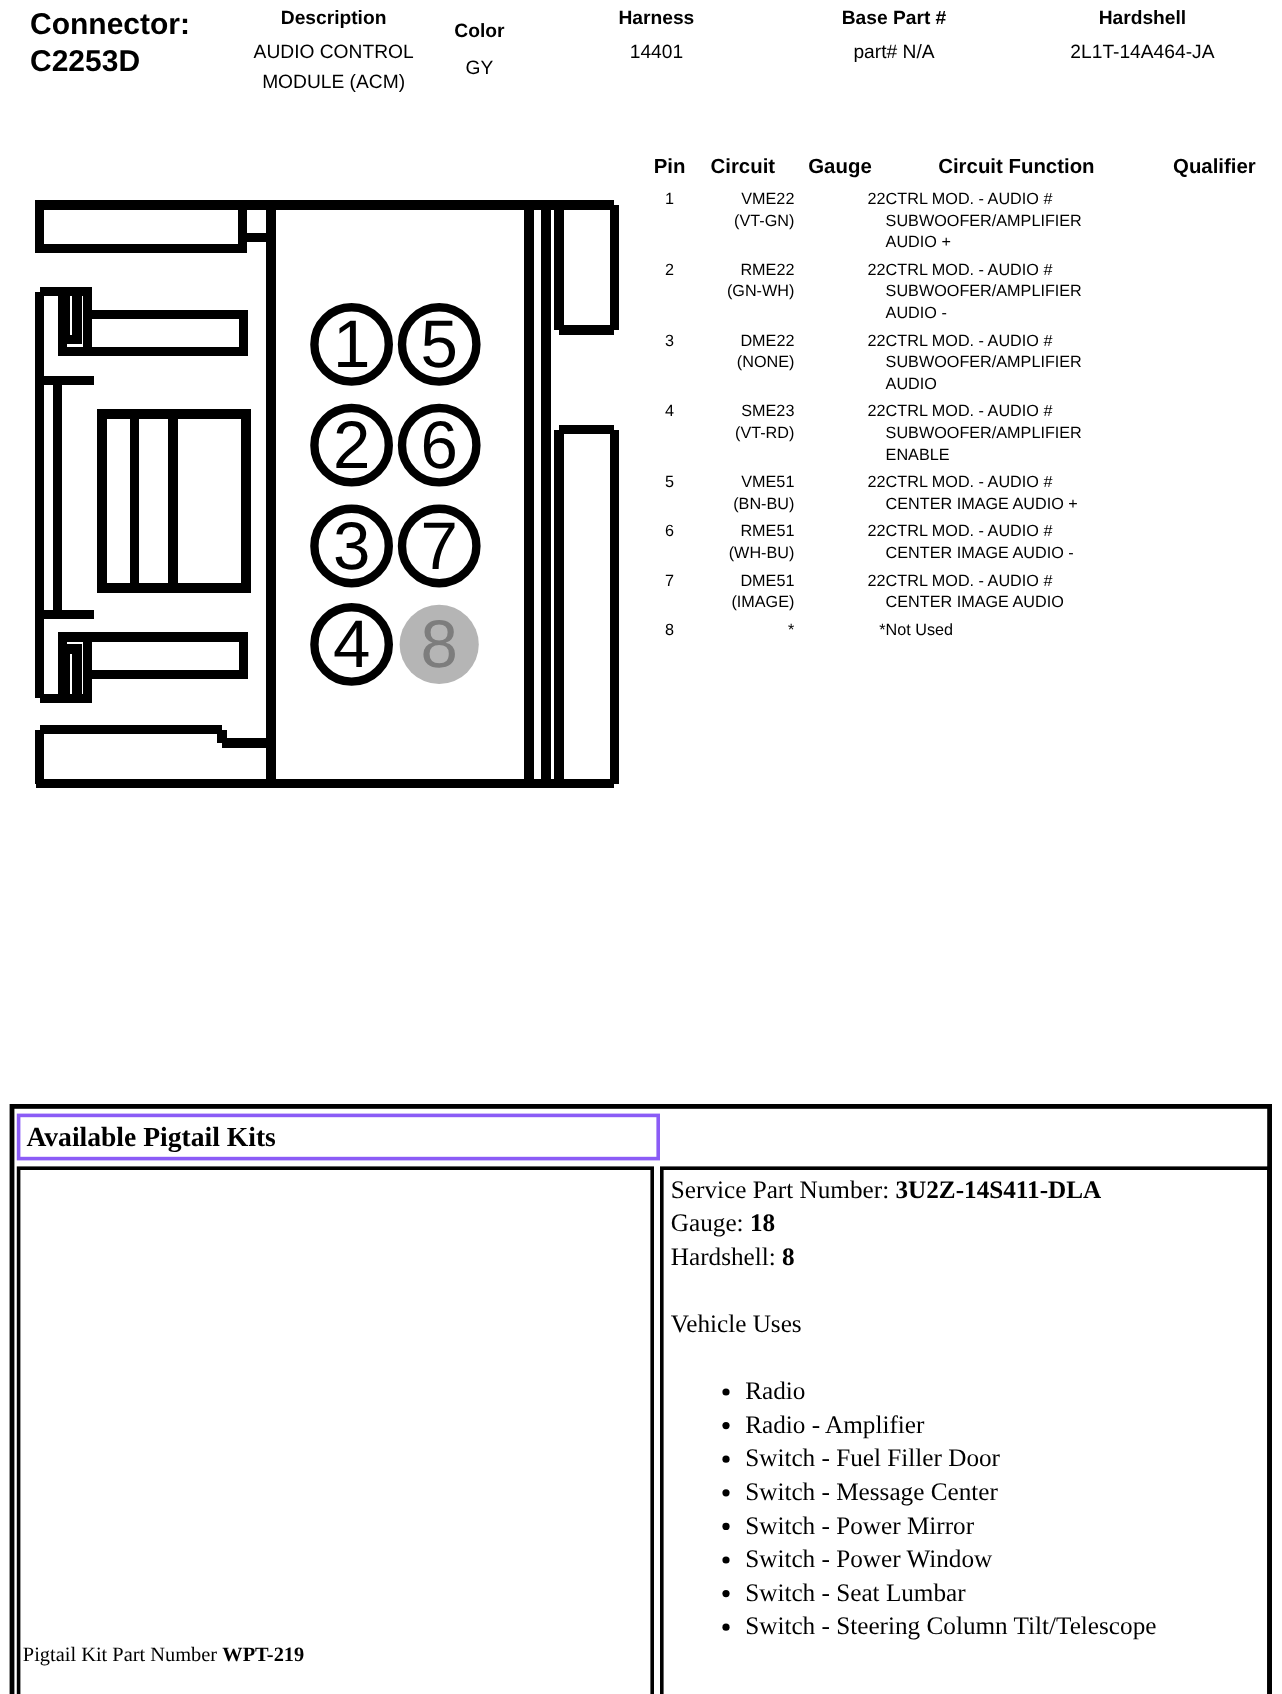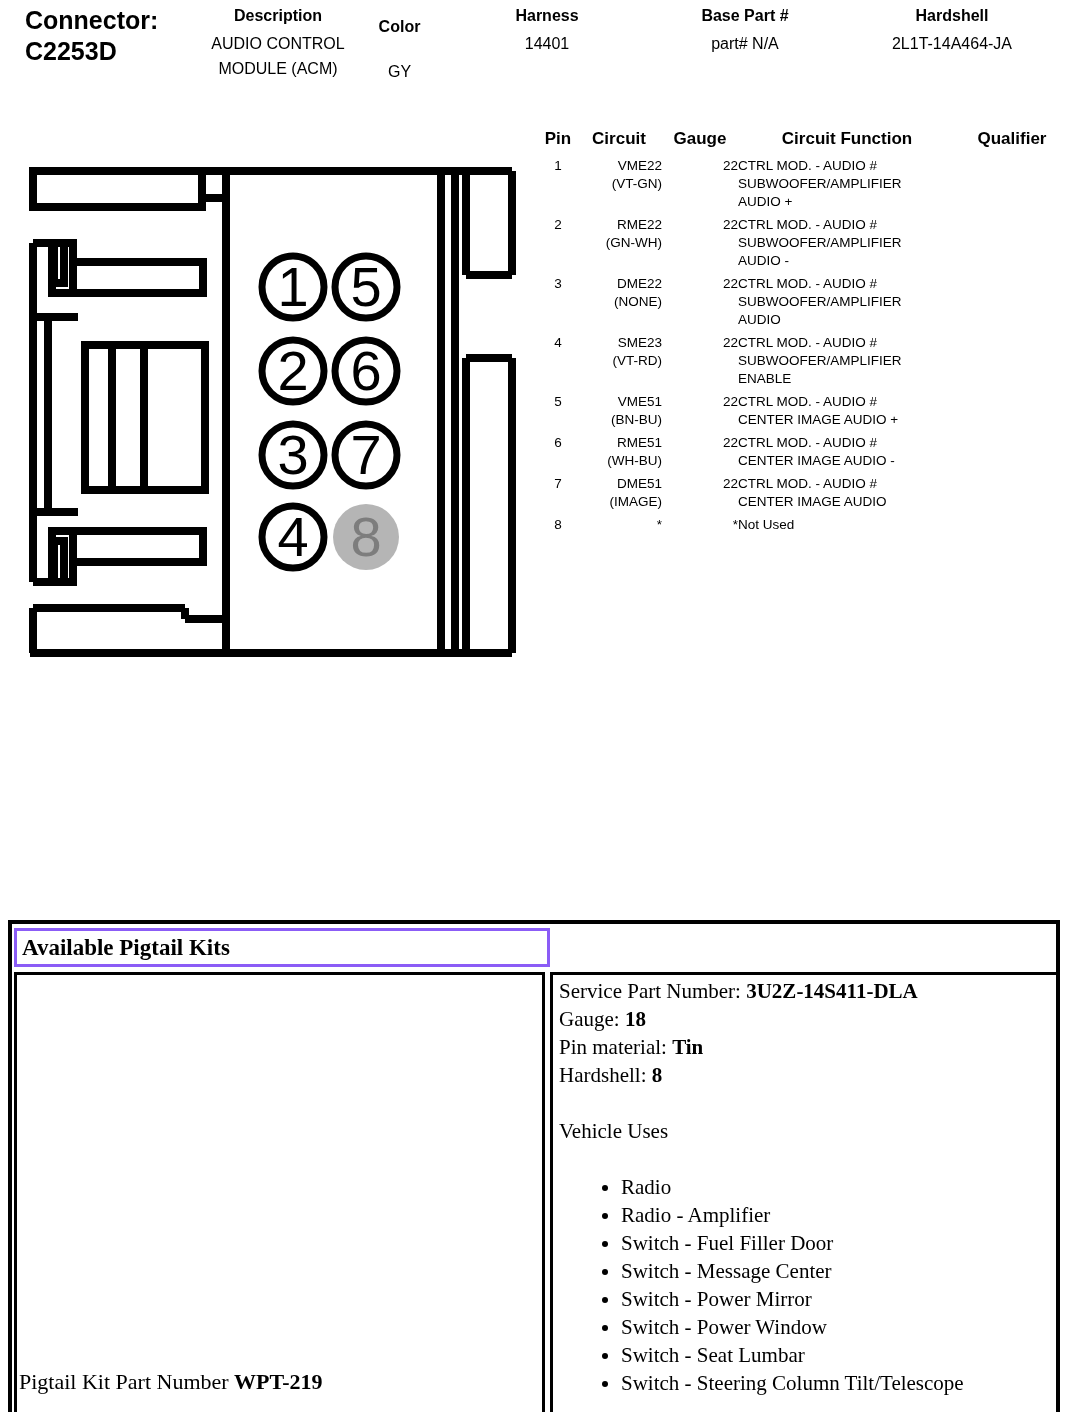--- a/index.html
+++ b/index.html
@@ -11,21 +11,21 @@
 
   
   .conn-block{position:absolute;left:25px;top:5px}
   .conn-label{font-weight:bold;font-size:25px;line-height:31px}
   .conn-id{font-weight:bold;font-size:25px;line-height:31px}
   .hdr-field{position:absolute;text-align:center}
   .hdr-label{font-weight:bold;font-size:16px;line-height:19px}
   .hdr-value{font-size:16px;line-height:25px;margin-top:6px}
   .f0{left:193px;top:6px;width:170px}
   .f1{left:357px;top:17px;width:85px}
-  .f1 .hdr-value{margin-top:23px}
+  .f1 .hdr-value{margin-top:9px}
   .f2{left:487px;top:6px;width:120px}
   .f3{left:675px;top:6px;width:140px}
   .f4{left:858px;top:6px;width:188px}
 
   
   .pt-grid{display:grid;grid-template-columns:36px 86px 76px 218px 112px}
   .pt-head{position:absolute;left:540px;top:129px;font-weight:bold;font-size:17px;line-height:20px}
   .pt-head div{text-align:center}
   .pt-rows{position:absolute;left:540px;top:157px}
   .pt-row{font-size:13.5px;line-height:18px;margin-bottom:5px}
@@ -41,21 +41,21 @@
   .pk-outer{position:absolute;left:8px;top:920px;width:1044px;height:494px;border:4px solid #000}
   .pk-title-cell{position:absolute;left:14px;top:928px;width:525px;height:33px;border:3px solid #8b5cf6;
     font-family:"Liberation Serif",serif;font-weight:bold;font-size:23px;line-height:33px;padding-left:5px}
   .pk-left-cell{position:absolute;left:14px;top:972px;width:525px;height:440px;border:3px solid #000}
   .pk-right-cell{position:absolute;left:550px;top:972px;width:497px;height:440px;border:3px solid #000;
     font-family:"Liberation Serif",serif;font-size:21px;line-height:28px;padding:2px 0 0 6px}
   .pk-line b{font-weight:bold}
   .pk-blank{height:28px}
   .pk-uses{margin:0;padding-left:62px}
   .pk-uses li{line-height:28px}
-  .kit-line{position:absolute;left:19px;top:1369px;font-family:"Liberation Serif",serif;font-size:22px}
+  .kit-line{position:absolute;left:19px;top:1369px;font-family:"Liberation Serif",serif;font-size:17px}
   .kit-line b{font-weight:bold}
 </style>
 </head>
 <body>
 
 <div class="conn-block">
   <div class="conn-label">Connector:</div>
   <div class="conn-id">C2253D</div>
 </div>
 
@@ -227,21 +227,20 @@
 
 <div class="pk-outer"></div>
 
 <div class="pk-title-cell">Available Pigtail Kits</div>
 
 <div class="pk-left-cell"></div>
 
 <div class="pk-right-cell">
   <div class="pk-line"><span>Service Part Number: </span><b>3U2Z-14S411-DLA</b></div>
   <div class="pk-line"><span>Gauge: </span><b>18</b></div>
-  <div class="pk-line"><span>Pin material: </span><b>Tin</b></div>
   <div class="pk-line"><span>Hardshell: </span><b>8</b></div>
   <div class="pk-blank"></div>
   <div class="pk-line">Vehicle Uses</div>
   <div class="pk-blank"></div>
   <ul class="pk-uses">
     <li>Radio</li>
     <li>Radio - Amplifier</li>
     <li>Switch - Fuel Filler Door</li>
     <li>Switch - Message Center</li>
     <li>Switch - Power Mirror</li>

